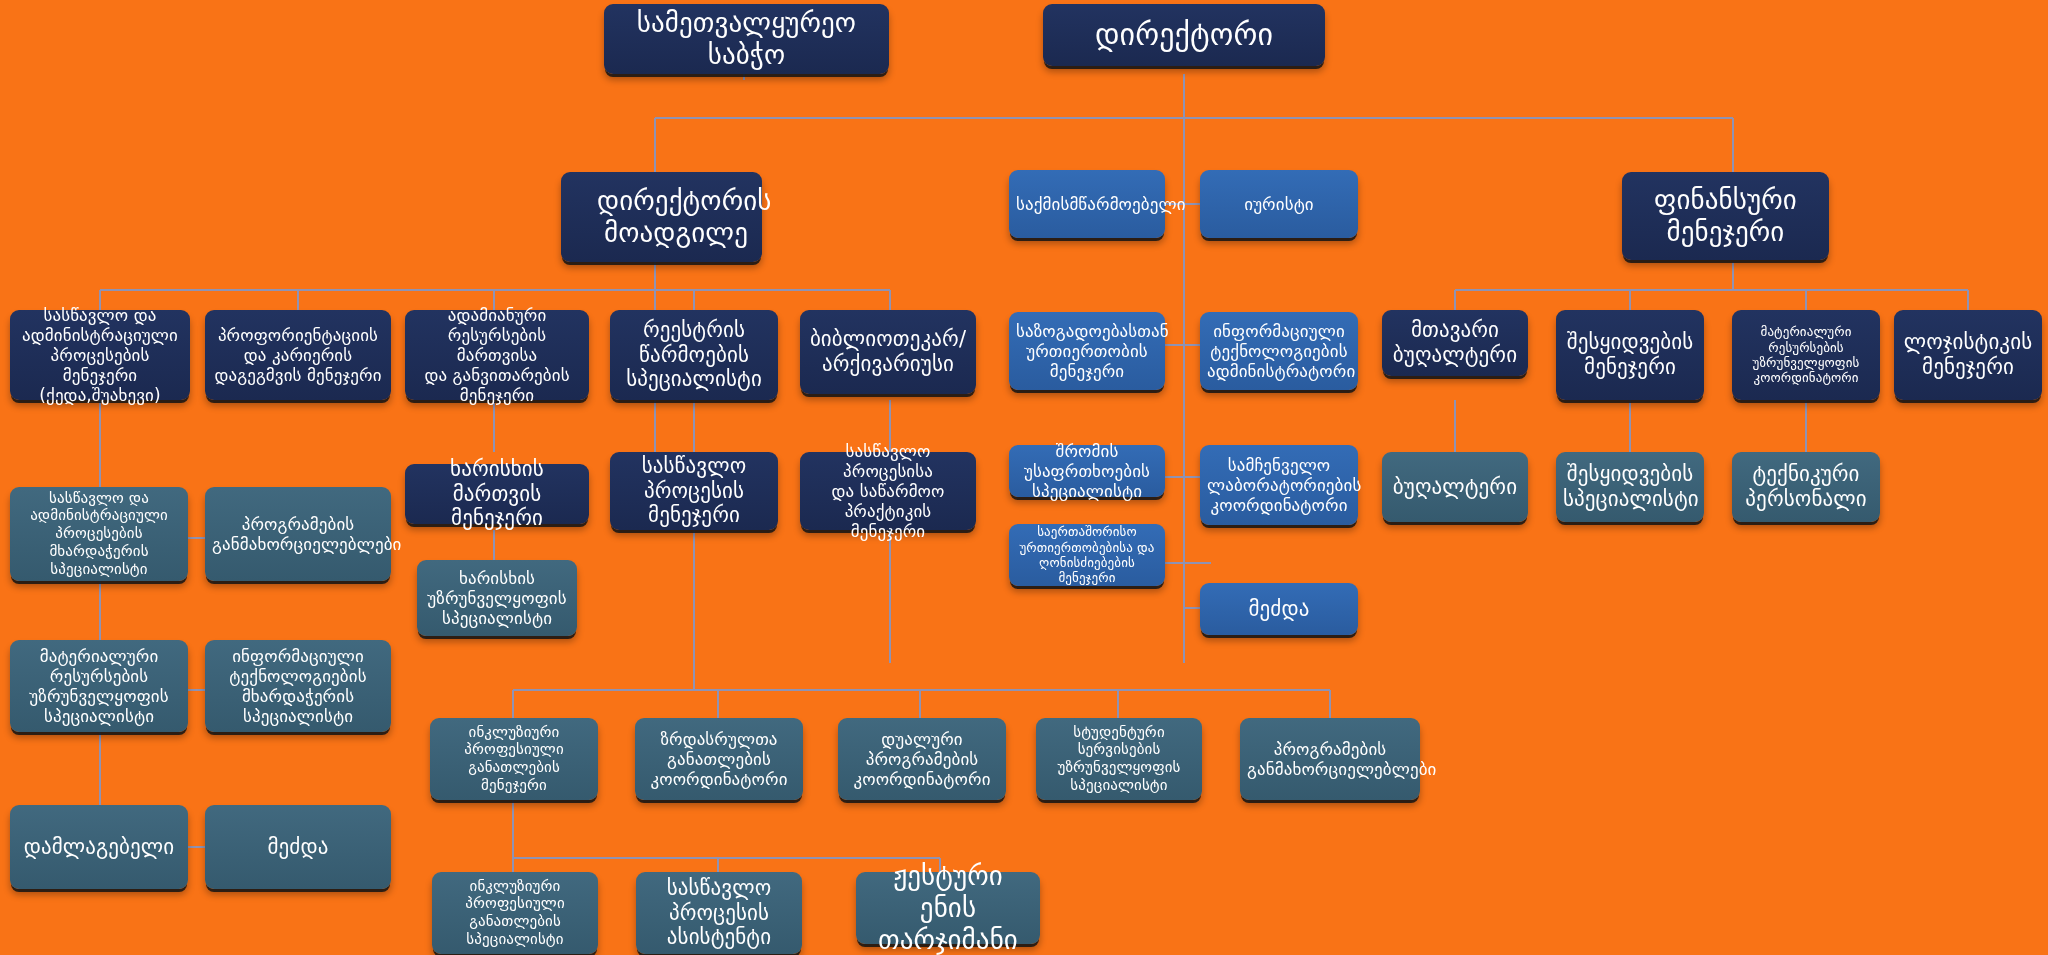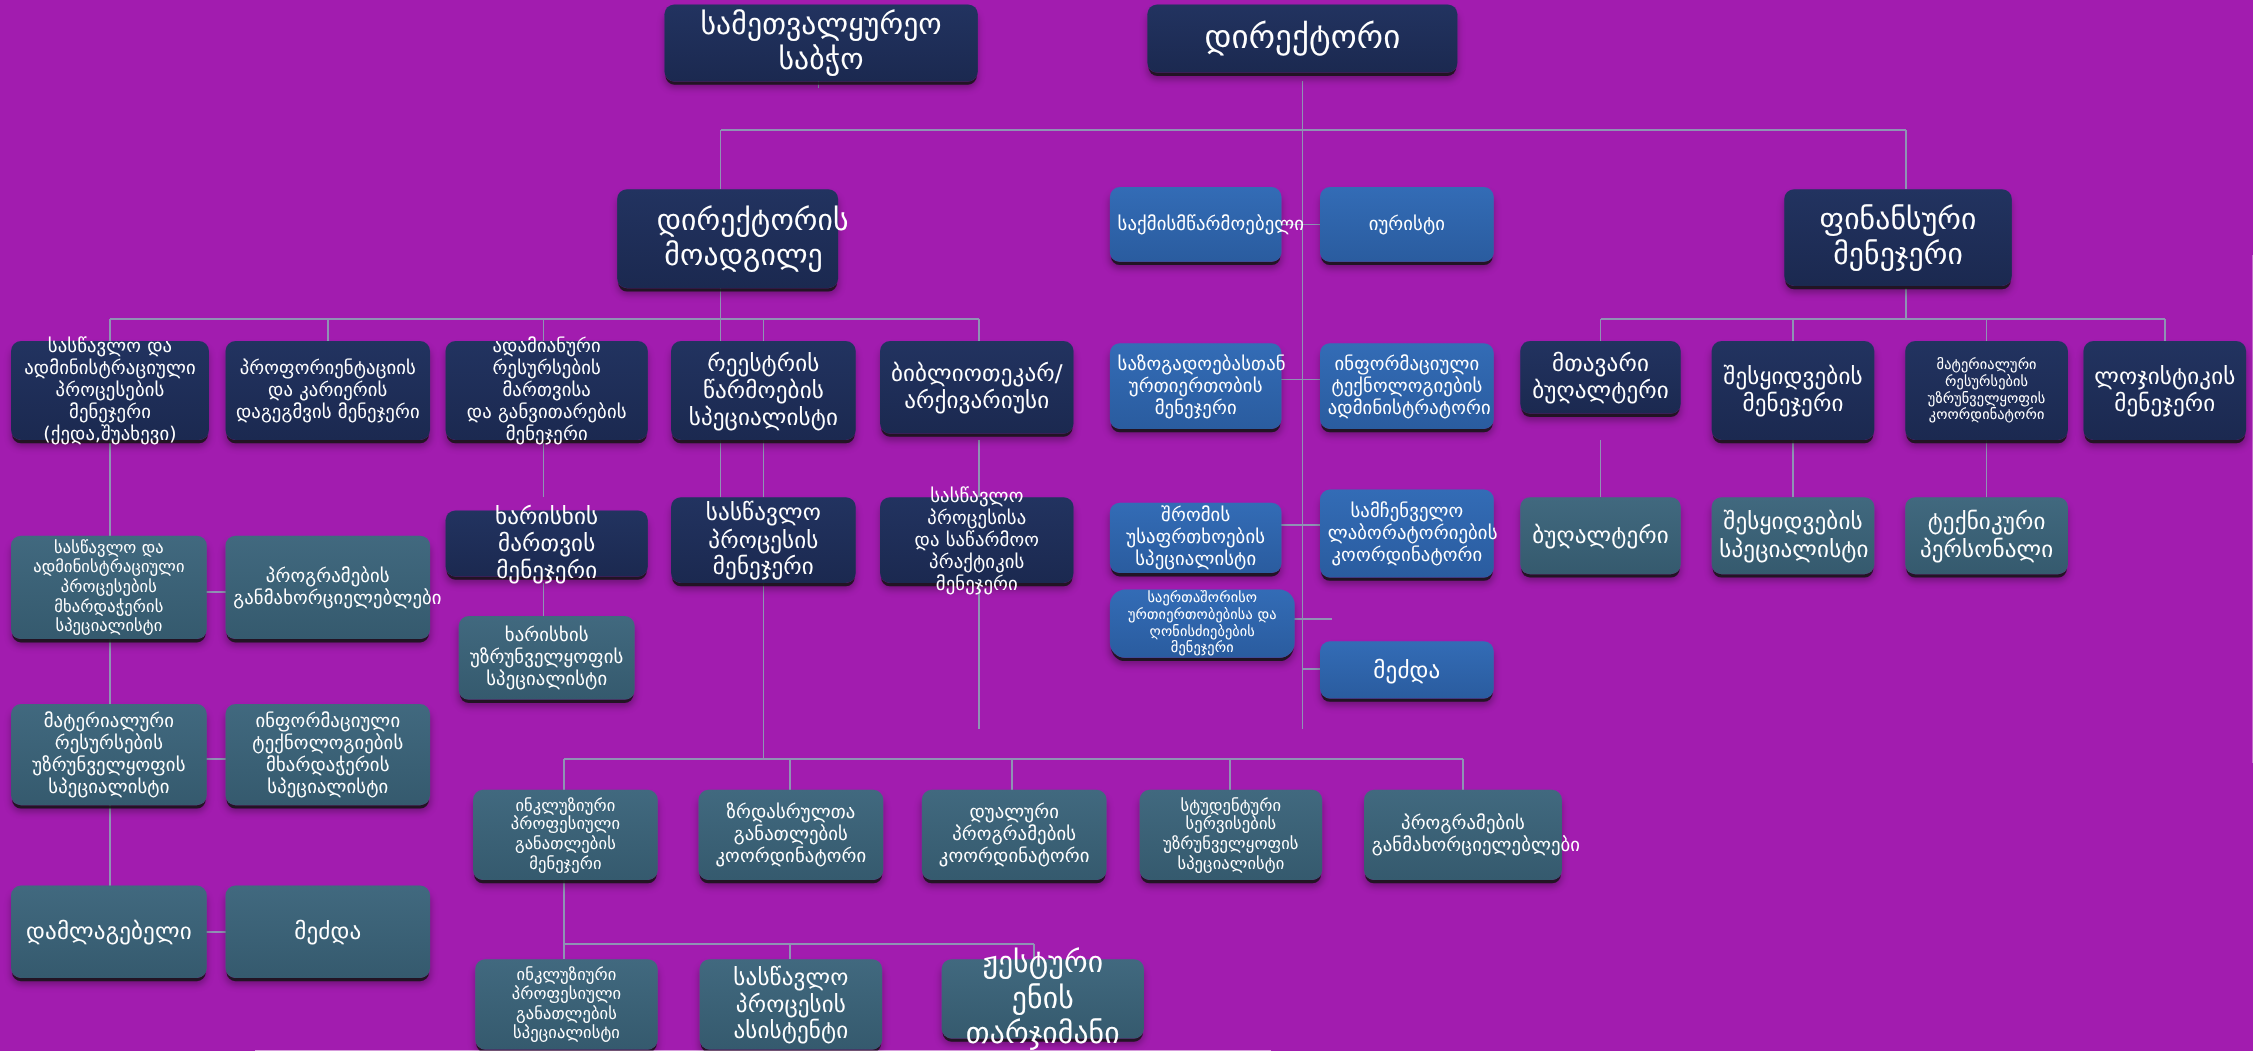--- a/index.html
+++ b/index.html
@@ -1,21 +1,21 @@
 <!DOCTYPE html>
 <html><head>
 <meta charset="utf-8">
 <title>org-chart</title>
 <style>
   html,body{margin:0;padding:0;background:#ffffff;}
   body{
     font-family:"DejaVu Sans","Liberation Sans",sans-serif;
     width:2048px;height:955px;overflow:hidden;
   }
-  #stage{position:relative;width:2048px;height:955px;background:#a21caf;}
+  #stage{position:relative;width:2048px;height:955px;background:#f97316;}
 
   
   #lines{position:absolute;left:0;top:0;width:2048px;height:955px;}
 
   .node{
     position:absolute;
     box-sizing:border-box;
     display:flex;align-items:center;justify-content:center;
     text-align:center;
     color:#ffffff;
@@ -180,33 +180,33 @@
 ურთიერთობის
 მენეჯერი</span>
   </div>
 
   <div class="node blue fs-sm" style="left:1200px;top:312px;width:158px;height:78px;">
     <span>ინფორმაციული
 ტექნოლოგიების
 ადმინისტრატორი</span>
   </div>
 
-  <div class="node blue fs-sm" style="left:1009px;top:457px;width:156px;height:64px;">
+  <div class="node blue fs-sm" style="left:1009px;top:445px;width:156px;height:52px;">
     <span>შრომის
 უსაფრთხოების
 სპეციალისტი</span>
   </div>
 
   <div class="node blue fs-sm" style="left:1200px;top:445px;width:158px;height:80px;">
     <span>სამჩენველო
 ლაბორატორიების
 კოორდინატორი</span>
   </div>
 
-  <div class="node blue fs-xxs" style="left:1009px;top:536px;width:168px;height:62px;border-radius:14px;">
+  <div class="node blue fs-xxs" style="left:1009px;top:524px;width:156px;height:62px;">
     <span>საერთაშორისო
 ურთიერთობებისა და
 ღონისძიებების მენეჯერი</span>
   </div>
 
   <div class="node blue fs-md" style="left:1200px;top:583px;width:158px;height:52px;">
     <span>მეძდა</span>
   </div>
 
   <div class="node navy fs-md" style="left:1382px;top:310px;width:146px;height:66px;">

